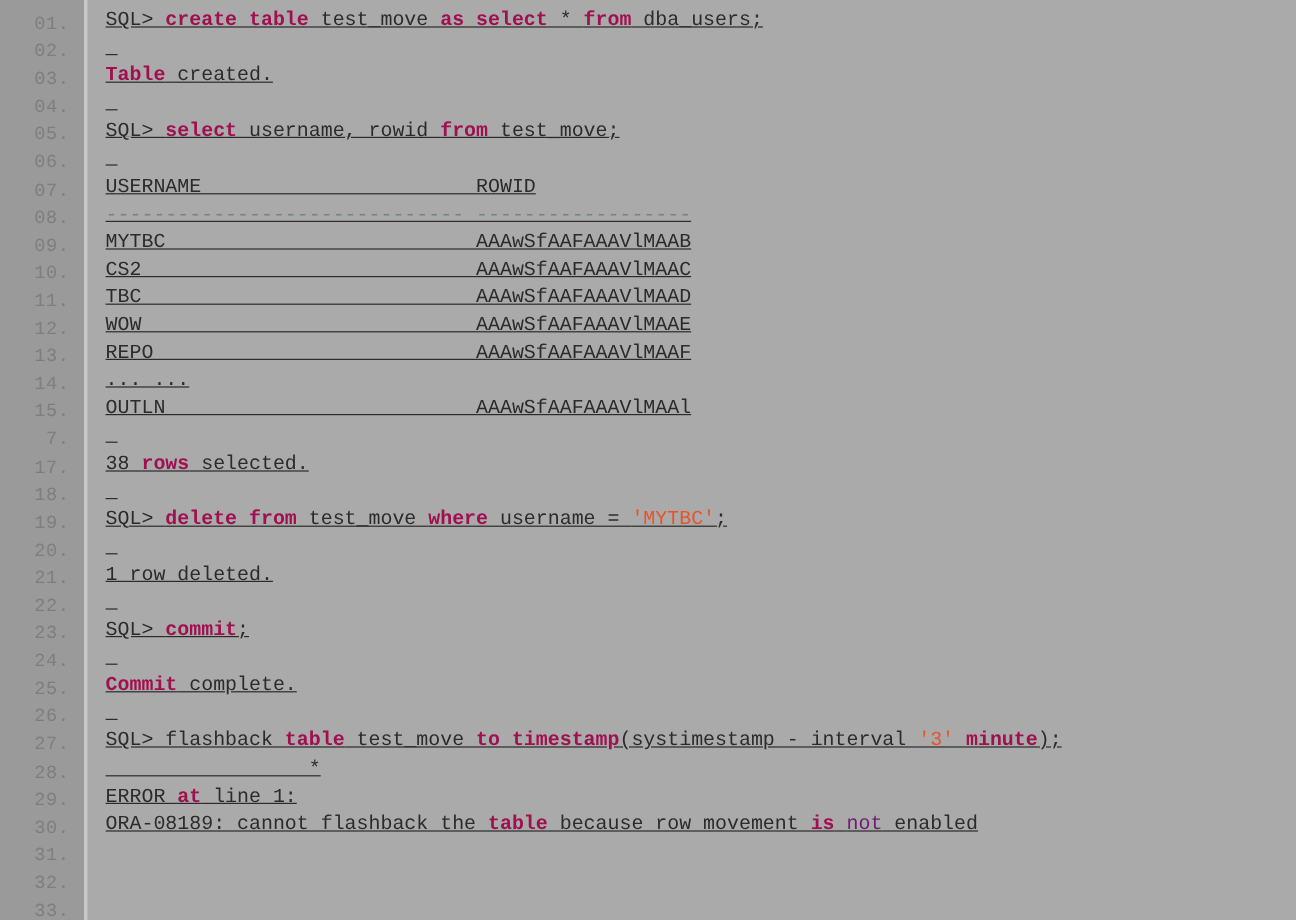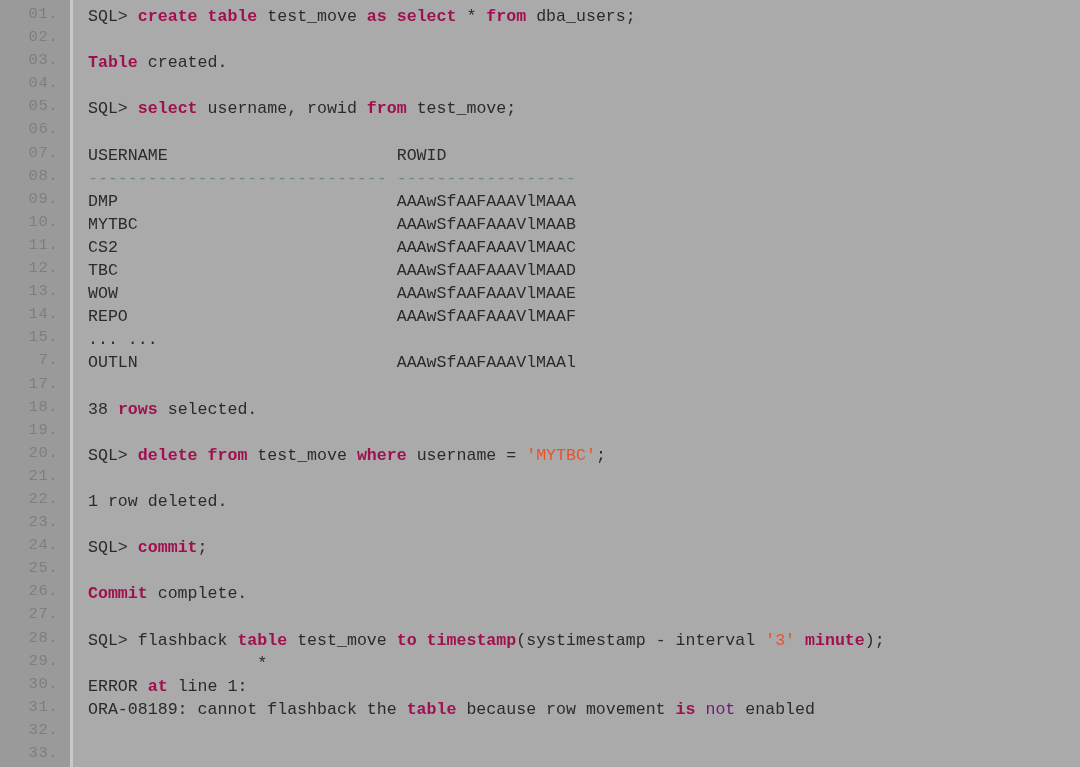--- a/index.html
+++ b/index.html
@@ -24,21 +24,21 @@
     align-items: stretch;
   }
 
   
   #gutter {
     width: 73px;
     flex: 0 0 73px;
     background: #9a9a9a;
     border-right: 3px solid #c9c9c9;
     box-sizing: border-box;
-    padding-top: 3px;
+    padding-top: 9px;
     text-align: right;
   }
   .ln {
     display: block;
     height: 23.1px;
     line-height: 23.1px;
     font-size: 15.5px;
     letter-spacing: 0.5px;
     color: #7e7e7e;
     padding-right: 12px;
@@ -54,20 +54,21 @@
     box-sizing: border-box;
     overflow: hidden;
   }
   .code-line {
     height: 23.1px;
     line-height: 23.1px;
     font-size: 16.6px;
     color: #2b2b2b;
     white-space: pre;
     letter-spacing: 0px;
+    text-decoration: underline;
   }
 
   
   .tok-kw      { color: #a01050; font-weight: bold; }
   .tok-str     { color: #e8542a; }
   .tok-not     { color: #701a75; }
   .tok-dash    { color: #6f8a72; }
   .tok-plain   { color: #2b2b2b; }
 </style>
 </head>
@@ -113,21 +114,20 @@
 
   <div id="code-area">
       <div class="code-line"><span class="tok-plain">SQL&gt; </span><span class="tok-kw">create table</span><span class="tok-plain"> test_move </span><span class="tok-kw">as select</span><span class="tok-plain"> * </span><span class="tok-kw">from</span><span class="tok-plain"> dba_users;</span></div>
       <div class="code-line">&nbsp;</div>
       <div class="code-line"><span class="tok-kw">Table</span><span class="tok-plain"> created.</span></div>
       <div class="code-line">&nbsp;</div>
       <div class="code-line"><span class="tok-plain">SQL&gt; </span><span class="tok-kw">select</span><span class="tok-plain"> username, rowid </span><span class="tok-kw">from</span><span class="tok-plain"> test_move;</span></div>
       <div class="code-line">&nbsp;</div>
       <div class="code-line"><span class="tok-plain">USERNAME                       ROWID</span></div>
       <div class="code-line"><span class="tok-dash">------------------------------ ------------------</span></div>
-      <div class="code-line"><span class="tok-plain">DMP                            AAAwSfAAFAAAVlMAAA</span></div>
       <div class="code-line"><span class="tok-plain">MYTBC                          AAAwSfAAFAAAVlMAAB</span></div>
       <div class="code-line"><span class="tok-plain">CS2                            AAAwSfAAFAAAVlMAAC</span></div>
       <div class="code-line"><span class="tok-plain">TBC                            AAAwSfAAFAAAVlMAAD</span></div>
       <div class="code-line"><span class="tok-plain">WOW                            AAAwSfAAFAAAVlMAAE</span></div>
       <div class="code-line"><span class="tok-plain">REPO                           AAAwSfAAFAAAVlMAAF</span></div>
       <div class="code-line"><span class="tok-plain">... ...</span></div>
       <div class="code-line"><span class="tok-plain">OUTLN                          AAAwSfAAFAAAVlMAAl</span></div>
       <div class="code-line">&nbsp;</div>
       <div class="code-line"><span class="tok-plain">38 </span><span class="tok-kw">rows</span><span class="tok-plain"> selected.</span></div>
       <div class="code-line">&nbsp;</div>

